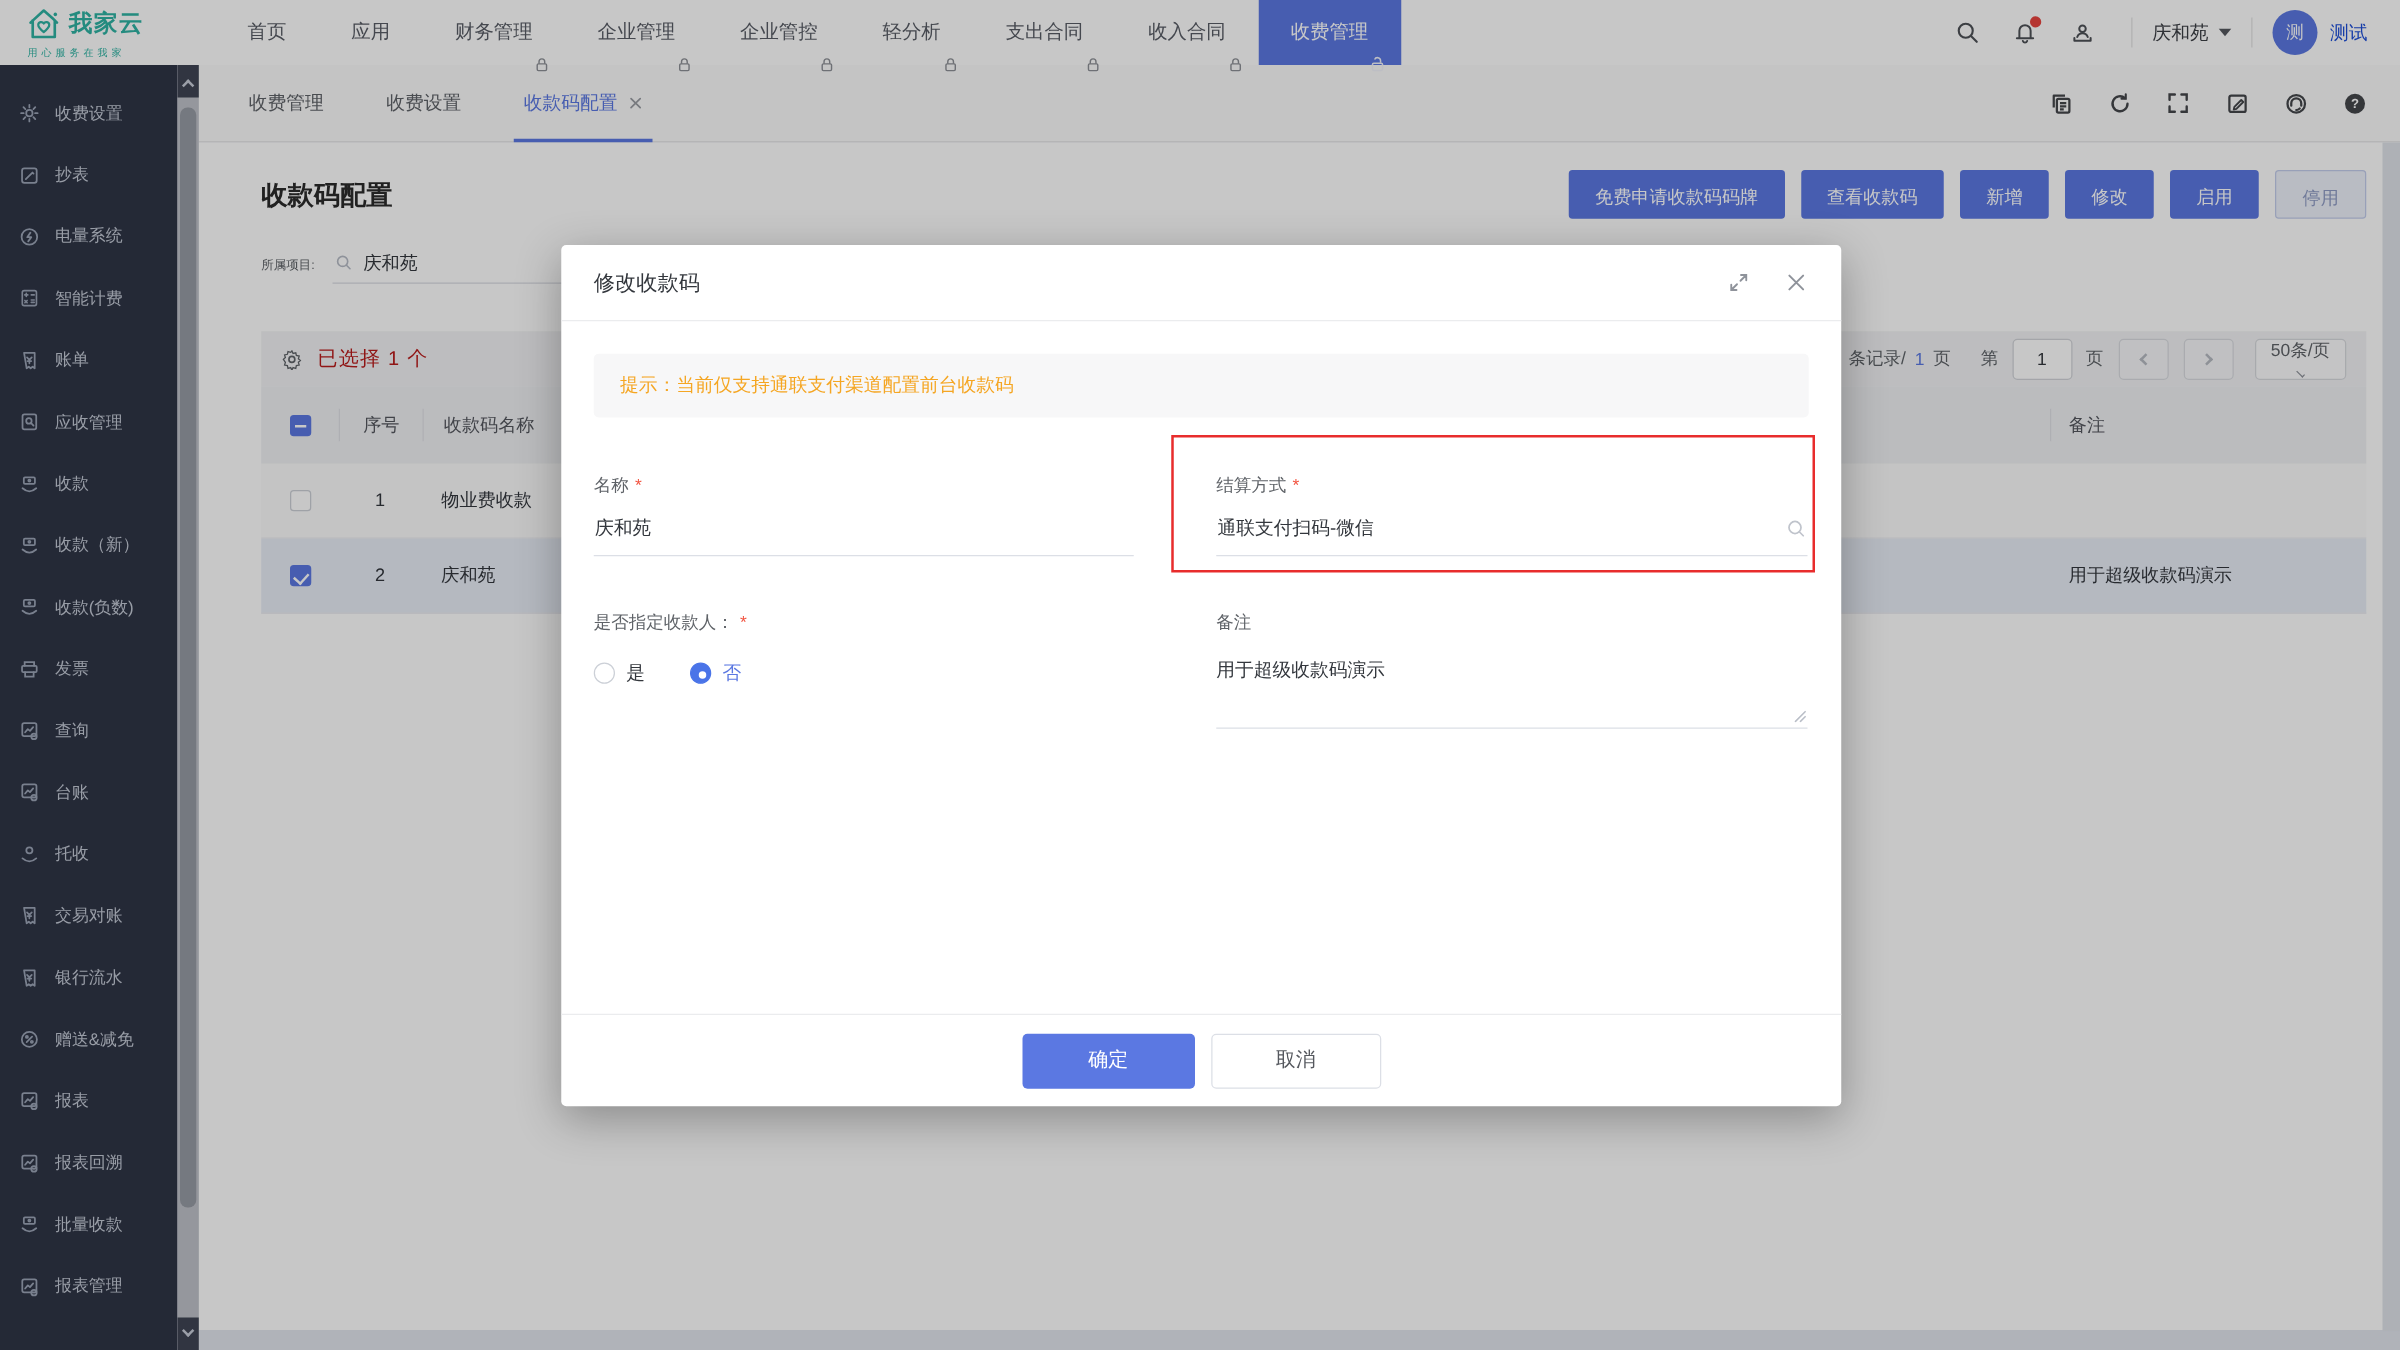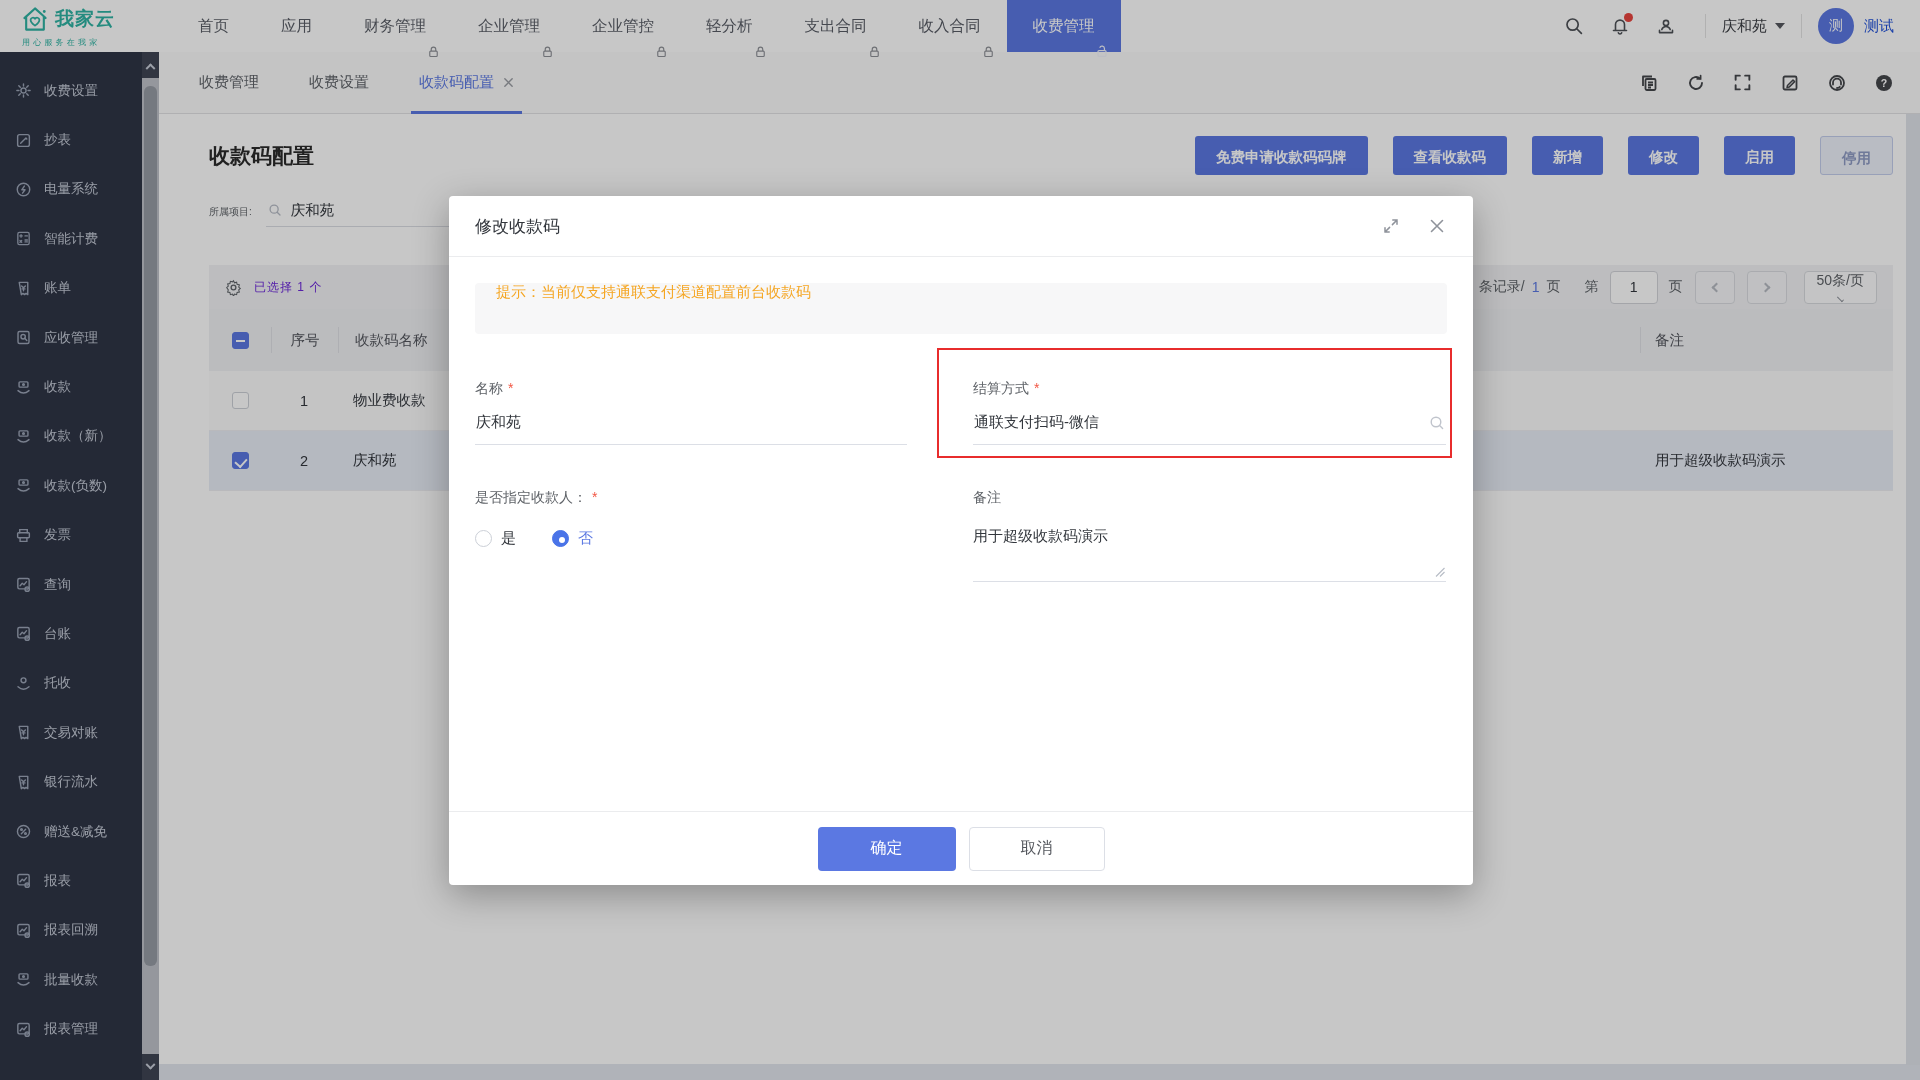--- a/index.html
+++ b/index.html
@@ -42,36 +42,36 @@
   .tabbar { height:62px; background:#fbfbfc; border-bottom:1px solid #e2e2e4; display:flex; align-items:center; padding:0 26px; }
   .tab { position:relative; height:62px; display:flex; align-items:center; gap:9px; padding:0 14px; margin-right:22px; font-size:15px; color:#5f6368; cursor:pointer; }
   .tab.active { color:#5b78e2; }
   .tab.active:after { content:""; position:absolute; left:6px; right:6px; bottom:0; height:3px; background:#5b78e2; }
   .tab-icons { margin-left:auto; display:flex; align-items:center; gap:27px; }
   .tab-icons .ticon { width:20px; height:20px; cursor:pointer; }
 
   .content { position:relative; height:950px; background:#fff; padding:0 27px 0 50px; overflow:hidden; }
   .page-header { display:flex; align-items:center; margin-top:22px; }
   .page-title { font-size:21px; font-weight:bold; color:#2b2b2b; flex:1; }
-  .btn { height:39px; padding:12px 21px; border:none; border-radius:3px; background:#5b78e2; color:#fff; font-size:14.5px; font-family:inherit; margin-left:25px; cursor:pointer;font-weight:bold; }
+  .btn { height:39px; padding:12px 21px; border:none; border-radius:3px; background:#5b78e2; color:#fff; font-size:14.5px; font-family:inherit; margin-left:13px; cursor:pointer; }
   .btn.light { background:#eef1fa; color:#8f9cc4; border:1px solid #c3cdec; cursor:default; }
 
   .filter-row { display:flex; align-items:flex-end; margin-top:16px; height:36px; }
   .filter-label { font-size:10px; color:#5f6368; margin-right:14px; padding-bottom:8px; }
   .filter-input { display:flex; align-items:center; gap:9px; width:232px; border-bottom:1px solid #dadde3; padding:0 2px 8px; }
   .filter-input input { border:none; outline:none; font-size:14.5px; color:#33373d; width:160px; font-family:inherit; background:transparent; }
   .search-wrap { margin-left:auto; display:flex; align-items:flex-end; }
   .search-input { width:248px; border-bottom:1px solid #dadde3; padding:0 2px 8px; }
   .search-input input { border:none; outline:none; font-size:15px; width:100%; color:#33373d; font-family:inherit; background:transparent; }
   .search-input input::placeholder { color:#b7bcc6; }
   .adv-link { font-size:14.5px; color:#5b78e2; margin-left:34px; padding-bottom:8px; cursor:pointer; white-space:nowrap; }
 
   .grid { margin-top:38px; }
   .grid-topbar { height:44px; background:#f2f3f5; display:flex; align-items:center; padding:0 16px; }
-  .sel-text { font-size:12px; color:#6d28d9; margin-left:12px; letter-spacing:1px;text-align:center; }
+  .sel-text { font-size:16px; color:#b91c1c; margin-left:12px; letter-spacing:1px;text-align:center; }
   .pager { margin-left:auto; display:flex; align-items:center; gap:7px; font-size:14px; color:#5f6368; }
   .pager .blue { color:#5b78e2; }
   .page-input { width:48px; height:33px; border:1px solid #d2d4d9; border-radius:4px; background:#fff; text-align:center; font-size:14px; color:#33373d; font-family:inherit; outline:none; margin:0 4px; }
   .pg-btn { width:40px; height:33px; border:1px solid #dadce1; border-radius:4px; background:#f6f7f9; display:flex; align-items:center; justify-content:center; margin-left:5px; cursor:pointer; }
   .pg-chev { width:7px; height:7px; border-right:2px solid #b6bac2; border-bottom:2px solid #b6bac2; }
   .pg-chev.left { transform:rotate(135deg); margin-left:3px; }
   .pg-chev.right { transform:rotate(-45deg); margin-right:3px; }
   .page-size { height:33px; border:1px solid #d8dade; border-radius:4px; background:#fcfcfd; display:flex; align-items:center; gap:10px; padding:0 12px; margin-left:10px; cursor:pointer;flex-direction:column; }
   .size-caret { width:7px; height:7px; border-right:1.6px solid #8d9199; border-bottom:1.6px solid #8d9199; transform:rotate(45deg) translate(-2px,-2px); }
 
@@ -92,21 +92,21 @@
 
   .bottom-strip { height:15px; background:#e2e6ee; }
   .right-strip { position:absolute; right:0; top:114px; width:14px; bottom:15px; background:#dfe3ea; z-index:11; }
 
   
   .overlay { position:absolute; inset:0; background:rgba(0,0,0,0.22); z-index:50; }
   .modal { position:absolute; left:449px; top:196px; width:1024px; height:689px; background:#fff; border-radius:4px; box-shadow:0 10px 36px rgba(0,0,0,.3); z-index:60; }
   .modal-head { height:61px; display:flex; align-items:center; padding:0 26px; border-bottom:1px solid #ebecee; }
   .modal-title { font-size:17px; color:#33373d; flex:1; }
   .m-ic { width:20px; height:20px; margin-left:26px; cursor:pointer; display:flex; align-items:center; justify-content:center; }
-  .tipbar { margin:26px 26px 0; height:51px; background:#f7f7f8; border-radius:4px; display:flex; align-items:flex-start; padding:0 21px; }
+  .tipbar { margin:26px 26px 0; height:51px; background:#f7f7f8; border-radius:4px; display:flex; align-items:center; padding:0 21px; }
   .tip-text { color:#f5a623; font-size:15px; }
   .mform { display:grid; grid-template-columns:432px 473px; column-gap:66px; padding:0 26px; }
   .field { margin-top:46px; position:relative; }
   .field-label { font-size:14px; color:#5f6368; }
   .req { color:#f25643; margin-left:5px; }
   .field-input { display:flex; align-items:center; margin-top:16px; border-bottom:1px solid #dcdfe6; padding:0 1px 13px; }
   .field-input input { border:none; outline:none; flex:1; font-size:15px; color:#33373d; font-family:inherit; background:transparent; }
   .field.payee { margin-top:44px; }
   .radios { display:flex; align-items:center; margin-top:22px; gap:36px; }
   .radio-opt { display:flex; align-items:center; gap:9px; font-size:15px; color:#33373d; cursor:pointer; }

